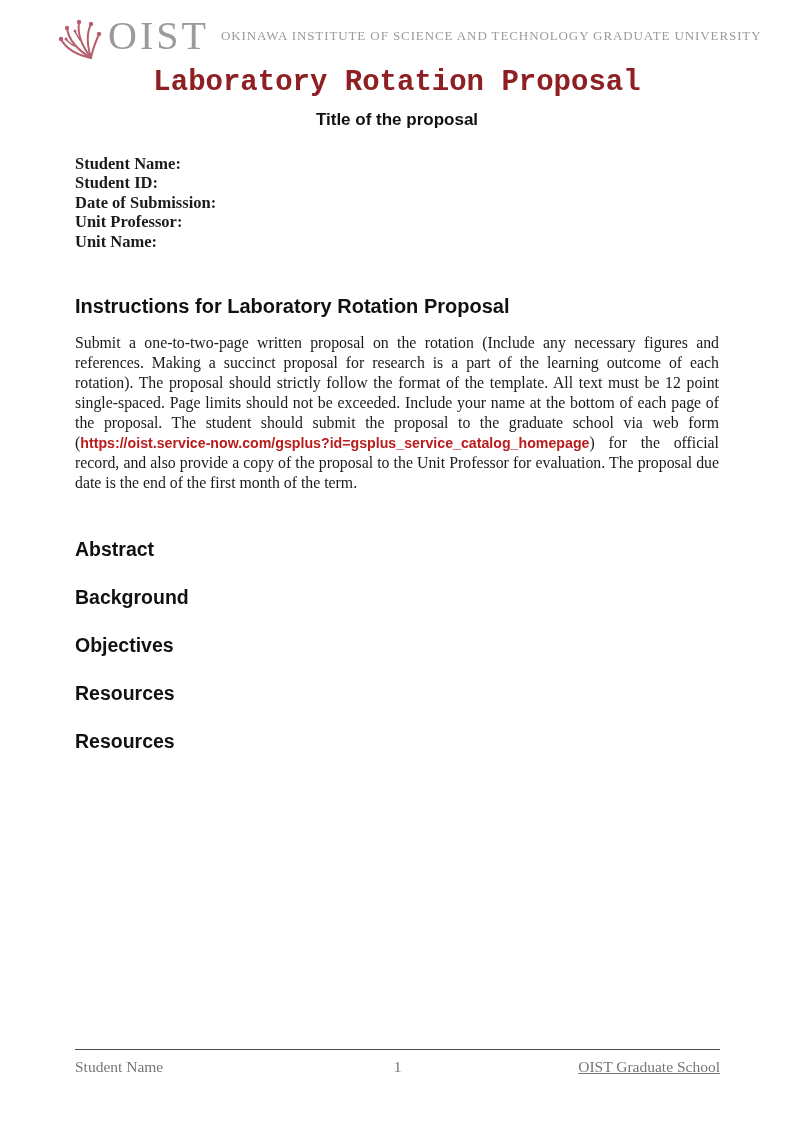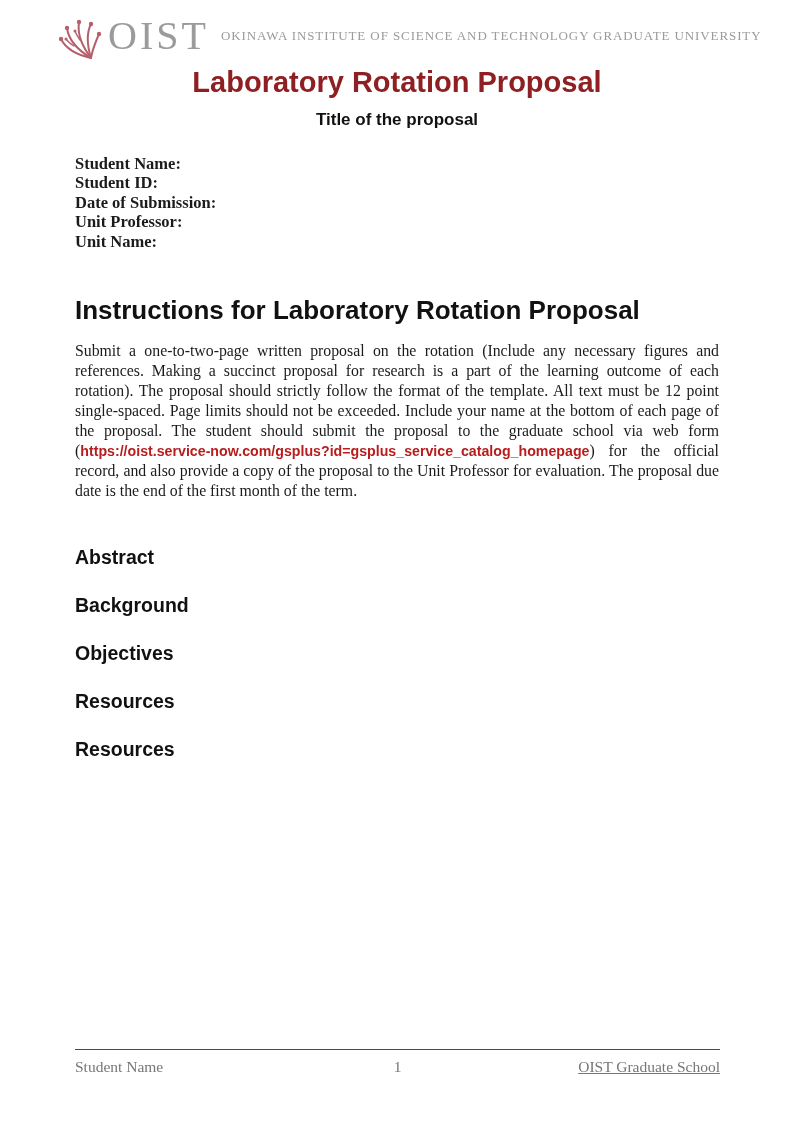--- a/index.html
+++ b/index.html
@@ -32,21 +32,21 @@
   .institute-name {
     font-family: "Liberation Serif", serif;
     font-size: 13px;
     color: #9c9a9a;
     letter-spacing: 0.9px;
     padding-top: 12px;
     white-space: nowrap;
   }
   .doc-title {
     text-align: center;
-    font-family: Liberation Sans, sans-serif;
+    font-family: Liberation Mono, monospace;
     font-weight: bold;
     font-size: 29px;
     color: #8e1f23;
     margin-top: 4px;
   }
   .doc-subtitle {
     text-align: center;
     font-family: Liberation Sans, sans-serif;
     font-weight: bold;
     font-size: 17px;
@@ -60,21 +60,21 @@
     line-height: 1.18;
   }
   .section-heading {
     font-family: "Liberation Sans", sans-serif;
     font-weight: bold;
     font-size: 19.5px;
     color: #111111;
     margin: 25px 75px 0 75px;
   }
   .instructions-heading {
-    font-size: 26px;
+    font-size: 20px;
     margin-top: 44px;
   }
   .first-section { margin-top: 46px; }
   .body-text {
     margin: 15px 75px 0 75px;
     font-size: 15.8px;
     line-height: 1.26;
     text-align: justify;
     overflow-wrap: break-word;
   }

